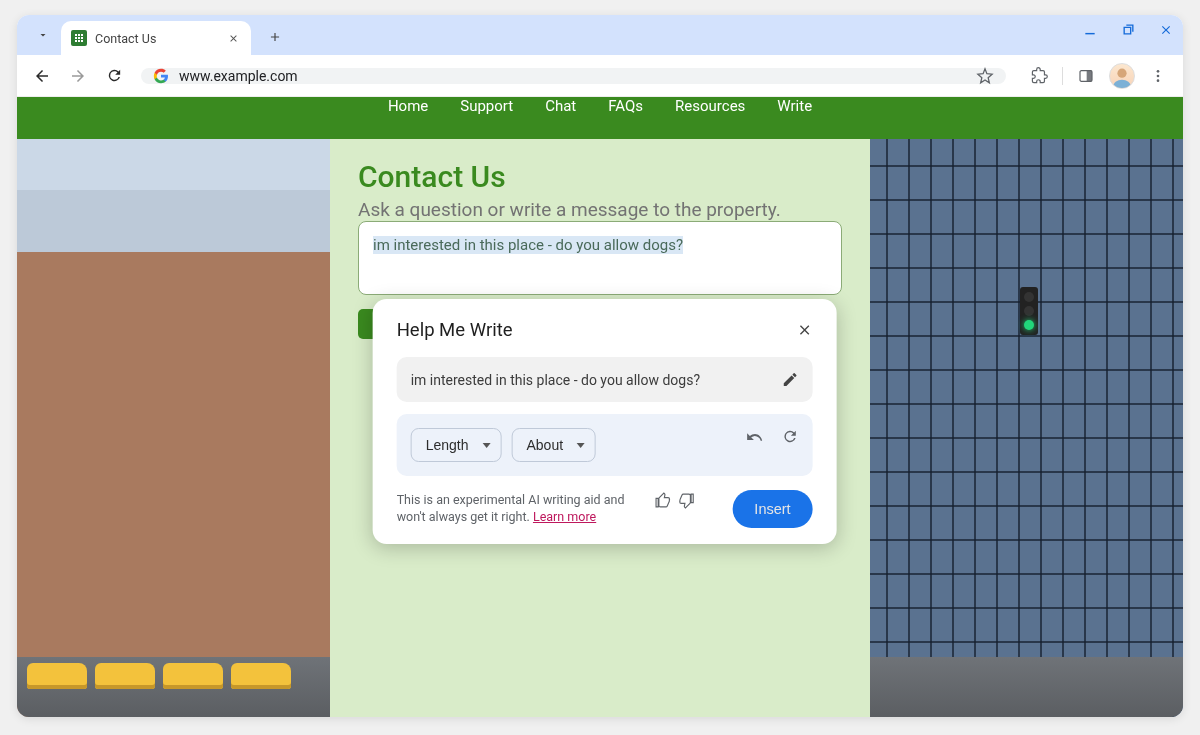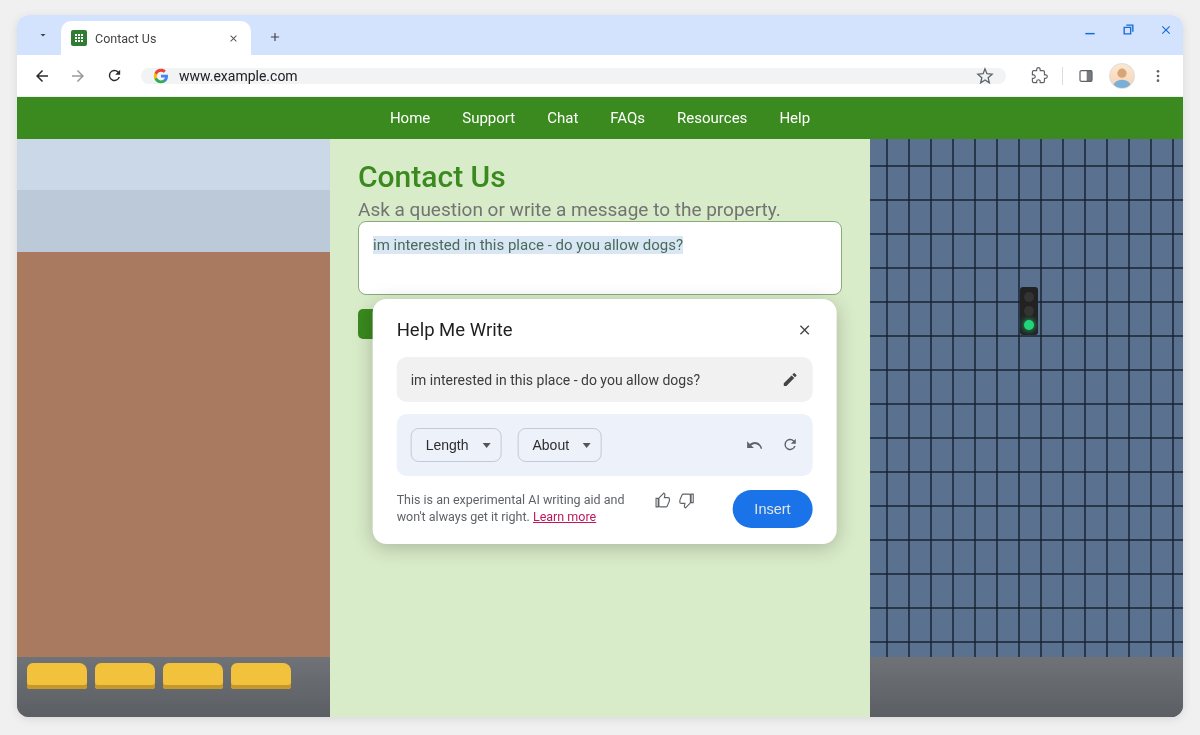--- a/index.html
+++ b/index.html
@@ -172,21 +172,21 @@
       display:flex; flex-direction:column; align-items:center; justify-content:space-around; padding:3px 0;
     }
     .tl { width:10px; height:10px; border-radius:50%; background:#333;}
     .tl.green { background:#21d67a; box-shadow:0 0 6px #21d67a;}
 
     .nav-bar {
       position:relative;
       height: 42px;
       background:#3a8a1f;
       display:flex;
-      align-items:center;
+      align-items:flex-start;
       justify-content:center;
       gap: 32px;
       z-index: 2;
     }
     .nav-bar a { color:white; text-decoration:none; font-size:15px; cursor:pointer;}
 
     .content-card {
       position:absolute;
       z-index:2;
       left: 50%; transform: translateX(-50%);
@@ -239,21 +239,21 @@
       margin-bottom: 12px;
     }
     .prompt-box .edit-ic { margin-left:auto; color:#444; cursor:pointer;}
     .result-box {
       background:#edf2fa;
       border-radius:10px;
       padding: 14px 14px 14px;
       margin-bottom: 14px;
     }
     .result-box .text { font-size:14px; color:#2b2b2b; line-height:1.45; margin-bottom: 14px;}
-    .result-controls { display:flex; align-items:center; gap:16px;}
+    .result-controls { display:flex; gap:10px;}
     .pill {
       border:1px solid #bfc9d8;
       border-radius: 8px;
       height: 34px;
       padding: 0 10px 0 14px;
       display:flex; align-items:center; gap:14px;
       font-size:14px; color:#2d2d2d;
       background: transparent;
       cursor:pointer;
     }
@@ -424,21 +424,21 @@
           </div>
       </div>
     </div>
 
     <div class="nav-bar">
       <a>Home</a>
       <a>Support</a>
       <a>Chat</a>
       <a>FAQs</a>
       <a>Resources</a>
-      <a>Help</a>
+      <a>Write</a>
     </div>
 
     <div class="content-card">
       <h1>Contact Us</h1>
       <div class="sub">Ask a question or write a message to the property.</div>
       <div class="textarea-box">
         <span style="background:#d9e7f5;">im interested in this place - do you allow dogs?</span>
       </div>
       <div class="hidden-btn"></div>
     </div>

